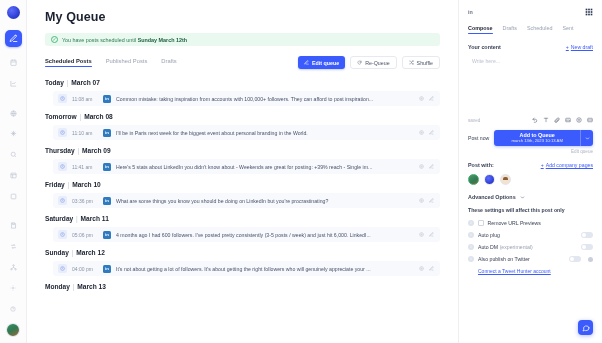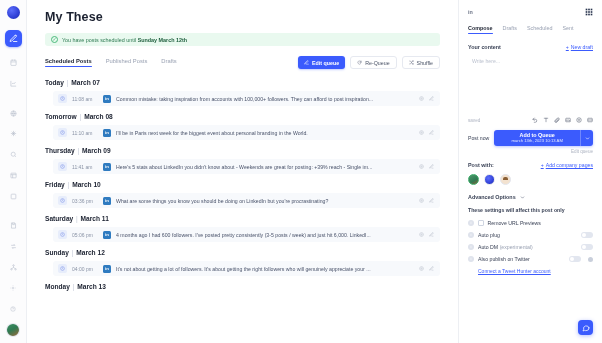--- a/index.html
+++ b/index.html
@@ -288,21 +288,21 @@
     <div class="rail-ico">
       <svg width="6" height="6" viewBox="0 0 24 24" fill="none" stroke="currentColor" stroke-width="2">
           <circle cx="12" cy="12" r="9"></circle>
           <path d="M9.5 9.5a2.5 2.5 0 114 2c-.8.6-1.5 1.2-1.5 2.5"></path>
         </svg>
     </div>
     <div class="rail-avatar"></div>
   </div>
 
   <div class="main">
-    <div class="page-title">My These</div>
+    <div class="page-title">My Queue</div>
 
     <div class="banner">
       <div class="banner-check">✓</div>
       <div class="banner-text">
         <span>You have posts scheduled until </span><b>Sunday March 12th</b>
       </div>
     </div>
 
     <div class="toolbar">
       <div class="tabs">

